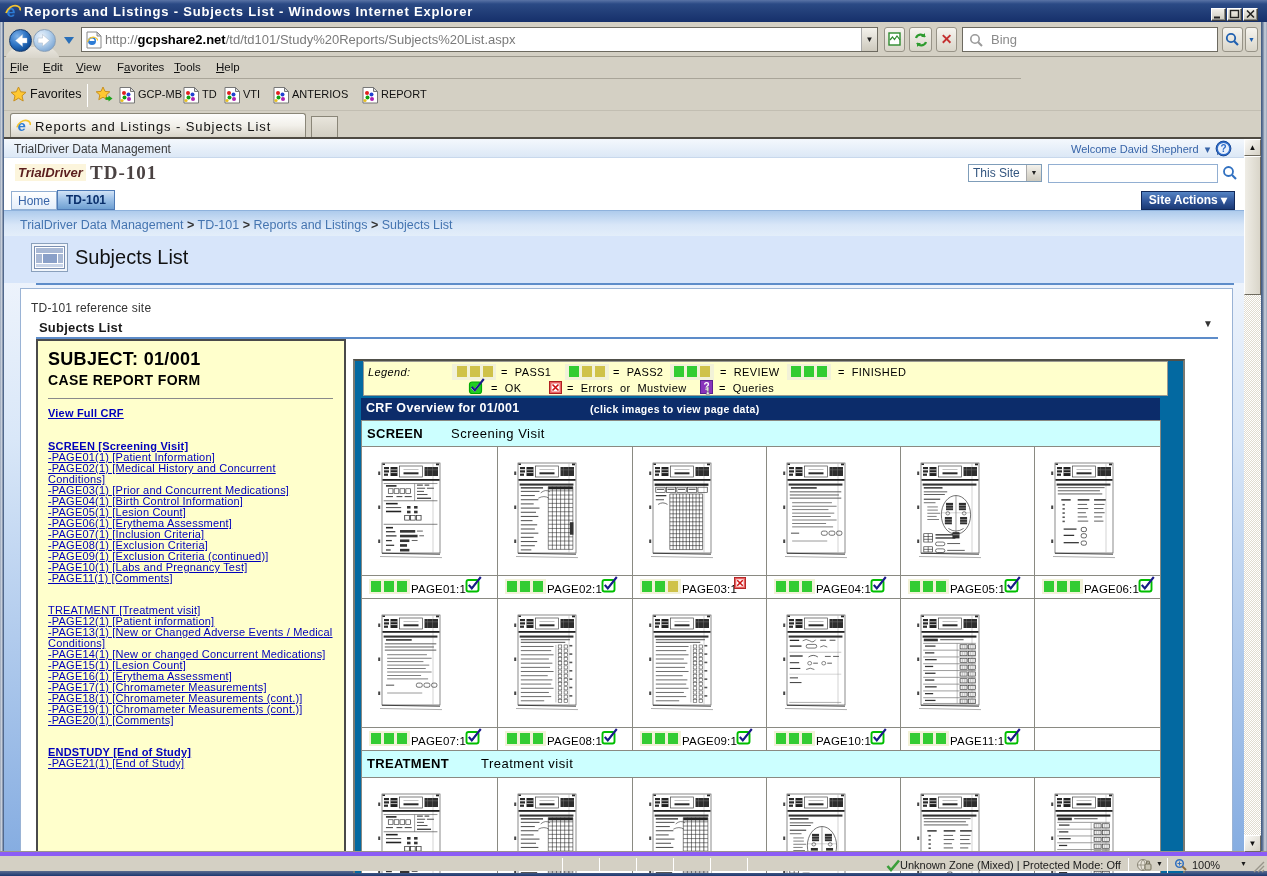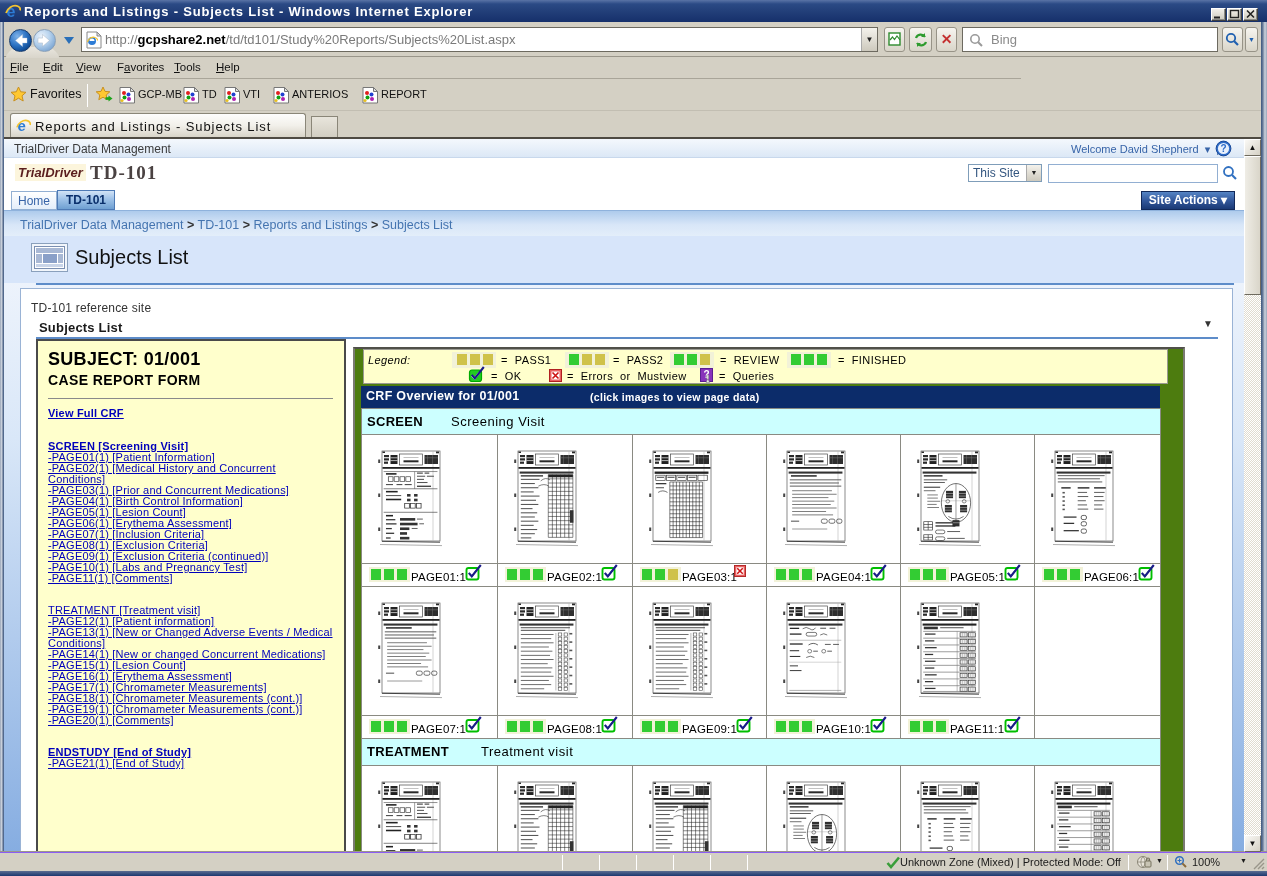--- a/index.html
+++ b/index.html
@@ -36,40 +36,40 @@
 
 #bl{left:0;top:22px;width:4px;height:849px;background:linear-gradient(90deg,#98A4B8,#CBD2DC 40%,#6A7C9A 75%,#3A567F)}
 #br{left:1261px;top:22px;width:6px;height:849px;background:linear-gradient(90deg,#3A567F,#6A7C9A 30%,#CBD2DC 65%,#98A4B8)}
 #bb{left:0;top:871px;width:1267px;height:5px;background:linear-gradient(180deg,#5A6C90,#1C3870)}
 
 #vscroll{left:1244px;top:139px;width:17px;height:713px;background:#E2DFD4}
 .sbtn{left:0;width:17px;height:17px;background:linear-gradient(135deg,#FAF9F6,#D5D1C5);border:1px solid #fff;border-right-color:#6e6a5e;border-bottom-color:#6e6a5e;text-align:center;font-size:8px;color:#111;line-height:15px;position:absolute}
 #sthumb{left:0;top:17px;width:17px;height:139px;background:linear-gradient(90deg,#EFEDE6,#D9D5C9);border:1px solid #fff;border-right-color:#6e6a5e;border-bottom-color:#6e6a5e;position:absolute}
 #strack{left:0;top:156px;width:17px;height:540px;position:absolute;background-image:linear-gradient(45deg,#fff 25%,transparent 25%,transparent 75%,#fff 75%),linear-gradient(45deg,#fff 25%,transparent 25%,transparent 75%,#fff 75%);background-size:2px 2px;background-position:0 0,1px 1px;background-color:#E0DCD0}
 
-#statusbar{left:0;top:852px;width:1267px;height:19px;background:#D4D0C4;border-top:1px solid #8b5cf6;box-shadow:0 -1px 0 #9a968a;font-size:11px;color:#1a1a1a}
+#statusbar{left:0;top:852px;width:1267px;height:19px;background:#D4D0C4;border-top:4px solid #8b5cf6;box-shadow:0 -1px 0 #9a968a;font-size:11px;color:#1a1a1a}
 .sdiv{position:absolute;top:2px;width:1px;height:15px;background:#aaa695;border-right:1px solid #fff}
 
 #sptop{left:4px;top:139px;width:1240px;height:19px;background:linear-gradient(180deg,#F4F8FD,#DCE8F6);border-bottom:1px solid #C8D8EC;font-size:12px;color:#3b3b3b}
 #logoband{left:4px;top:158px;width:1240px;height:32px;background:#fff}
 #crumb{left:4px;top:210px;width:1240px;height:26px;background:linear-gradient(180deg,#AECBEC,#D8E6F8 55%,#E3EEFA);font-size:12.5px;color:#4474B0;border-top:1px solid #8FB2DC}
 #titlearea{left:4px;top:236px;width:1240px;height:47px;background:#D7E5FA}
 #bluerule{left:36px;top:283px;width:1198px;height:2px;background:#5D8CC9}
 #contentbox{left:20px;top:288px;width:1213px;height:564px;background:#fff;border:1px solid #9AB3D5;border-bottom:none}
 
 .sptab{position:absolute;font-size:12px}
 #hometab{left:11px;top:191px;width:46px;height:19px;background:linear-gradient(180deg,#FFFFFF,#E4EEFA);border:1px solid #92AFD2;color:#3764A8;text-align:center;line-height:18px}
 #tdtab{left:57px;top:190px;width:58px;height:20px;background:linear-gradient(180deg,#D2E3F6 0%,#9FC2E8 45%,#6FA0D2 100%);border:1px solid #4E7AB5;color:#0A2F6B;font-weight:bold;text-align:center;line-height:19px}
 #siteactions{left:1141px;top:191px;width:94px;height:19px;background:linear-gradient(180deg,#5584C4 0%,#33589C 50%,#1B3A75 100%);border:1px solid #12295A;color:#fff;font-weight:bold;font-size:12px;text-align:center;line-height:17px}
 
 #lpanel{left:36px;top:339px;width:310px;height:514px;background:#FFFFCC;border:2px solid #4a4a4a;border-bottom:none;font-size:11px;color:#000;letter-spacing:0.2px}
 #lpanel a{color:#0000BB;text-decoration:underline}
 
 #rpanel{left:353px;top:337px;width:832px;height:515px;border-top:2px solid #5D8CC9;background:#fff}
-#rpinner{position:absolute;left:0;top:8px;width:832px;height:514px;border:2px solid #7a7a72;border-top-color:#50504a;border-bottom:none;background:#4d7c0f;overflow:hidden}
+#rpinner{position:absolute;left:0;top:20px;width:832px;height:514px;border:2px solid #7a7a72;border-top-color:#50504a;border-bottom:none;background:#0369a1;overflow:hidden}
 #legend{position:absolute;left:8px;top:0px;width:805px;height:35px;background:#FFFFCC;border:1px solid #9a9a92;font-size:11px;color:#000}
 #navybar{position:absolute;left:6px;top:37px;width:799px;height:30px;background:#0C2C6A;color:#fff}
 .patch{position:absolute;background:#F2F2D8;height:16px}
 .sq{position:absolute;width:10px;height:11px;top:0}
 .pgtxt{position:absolute;font-size:11.5px;letter-spacing:0.2px;color:#000;left:49px;top:6.5px}
 #legend span{letter-spacing:0.4px;white-space:nowrap}
 #crftab{position:absolute;left:6px;top:59px;width:800px;border-collapse:collapse;table-layout:fixed}
 #crftab td{border:1px solid #8a8a82;padding:0;position:relative;vertical-align:top;background:#fff}
 #crftab .secrow td{background:#CCFFFF;height:26px;font-size:13px;vertical-align:middle}
 #crftab .secrow b{position:absolute;left:5px;top:5px;letter-spacing:0.3px}

